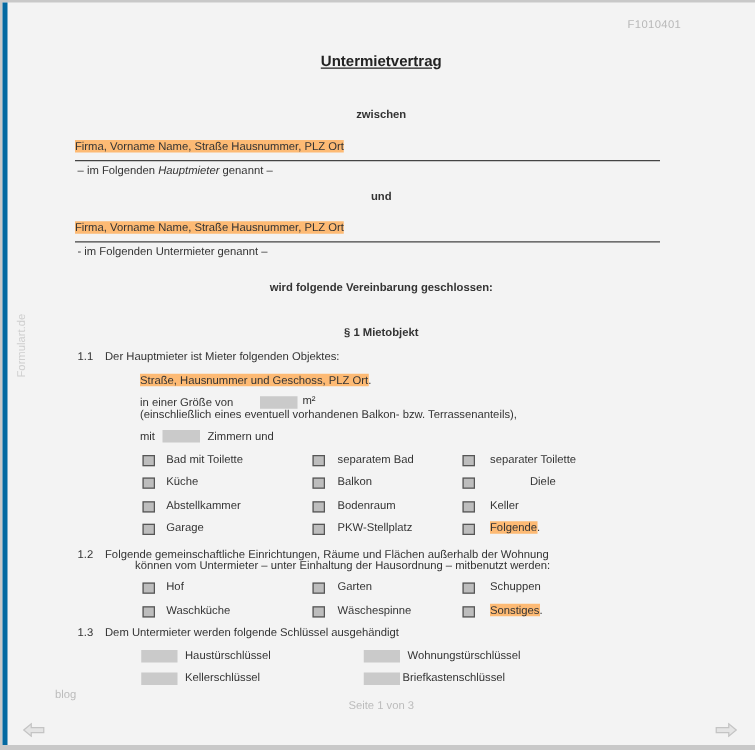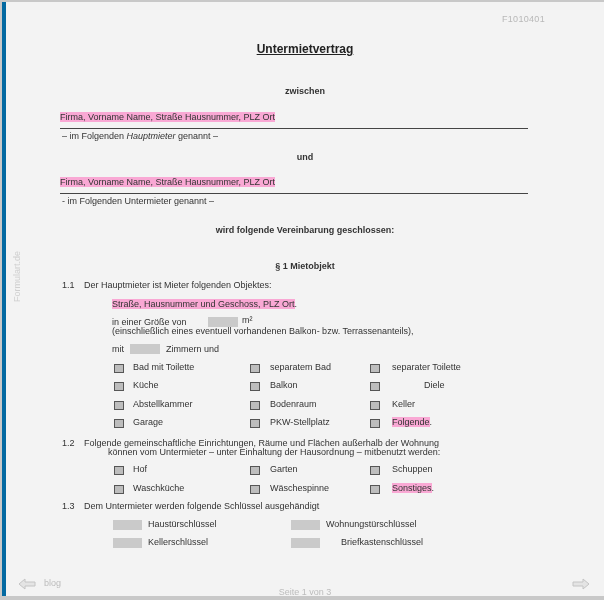--- a/index.html
+++ b/index.html
@@ -6,27 +6,27 @@
   body { width:604px; height:600px; background:#c8c8c8; position:relative; overflow:hidden;
          font-family:"Liberation Sans", sans-serif; color:#2a2a2a; }
   .page { position:absolute; left:2px; top:2px; width:598px; height:594px; background:#f3f3f3;
           border-left:4px solid #0369a1; border-right:1px solid #d8d8d8; }
   .abs { position:absolute; white-space:nowrap; }
   .formid { left:496px; top:12px; font-size:9px; color:#b8b8b8; letter-spacing:0.3px; }
   .title { left:0; width:598px; top:40px; text-align:center; font-size:12px; font-weight:bold;
            text-decoration:underline; color:#222; }
   .center-bold { left:0; width:598px; text-align:center; font-size:9px; font-weight:bold; color:#333; }
   .t9 { font-size:9px; color:#333; }
-  .field-hl { background:#f9a8d4; }
+  .field-hl { background:#fdba74; }
   .hr { position:absolute; left:54px; width:468px; height:1px; background:#444; }
   .watermark { position:absolute; left:6px; top:246px; font-size:9px; color:#cfcfcf;
                transform:rotate(-90deg); transform-origin:left top; white-space:nowrap; }
   .cb { position:absolute; width:8px; height:7px; border:1.5px solid #555; background:#bdbdbd; }
   .blank { position:absolute; height:10px; background:#cacaca; }
-  .footer-text { color:#bcbcbc; font-size:9px;margin-top:28px; }
+  .footer-text { color:#bcbcbc; font-size:9px; }
   .arrow { position:absolute; top:576px; width:18px; height:12px; }
 </style>
 </head>
 <body>
 
 <div class="page">
 
   <div class="abs formid">F1010401</div>
   <div class="abs title">Untermietvertrag</div>
 
@@ -110,21 +110,21 @@
   <div class="abs t9" style="left:78px; top:499px;">Dem Untermieter werden folgende Schlüssel ausgehändigt</div>
 
   <div class="blank" style="left:107px; top:518px; width:29px;"></div>
   <div class="abs t9" style="left:142px; top:517px;">Haustürschlüssel</div>
   <div class="blank" style="left:285px; top:518px; width:29px;"></div>
   <div class="abs t9" style="left:320px; top:517px;">Wohnungstürschlüssel</div>
 
   <div class="blank" style="left:107px; top:536px; width:29px;"></div>
   <div class="abs t9" style="left:142px; top:535px;">Kellerschlüssel</div>
   <div class="blank" style="left:285px; top:536px; width:29px;"></div>
-  <div class="abs t9" style="left:335px; top:535px;">Briefkastenschlüssel</div>
+  <div class="abs t9" style="left:316px; top:535px;">Briefkastenschlüssel</div>
 
   <div class="watermark" style="top:300px;">Formulart.de</div>
   <div class="abs footer-text" style="left:38px; top:548px;">blog</div>
   <div class="abs footer-text" style="left:0; width:598px; text-align:center; top:557px;">Seite 1 von 3</div>
 
   <svg class="arrow" style="left:12px;" viewBox="0 0 18 12">
     <path d="M1 6 L7 1 L7 4 L17 4 L17 8 L7 8 L7 11 Z" fill="#e4e4e4" stroke="#c4c4c4" stroke-width="1"></path>
   </svg>
   <svg class="arrow" style="left:566px;" viewBox="0 0 18 12">
     <path d="M17 6 L11 1 L11 4 L1 4 L1 8 L11 8 L11 11 Z" fill="#e4e4e4" stroke="#c4c4c4" stroke-width="1"></path>

